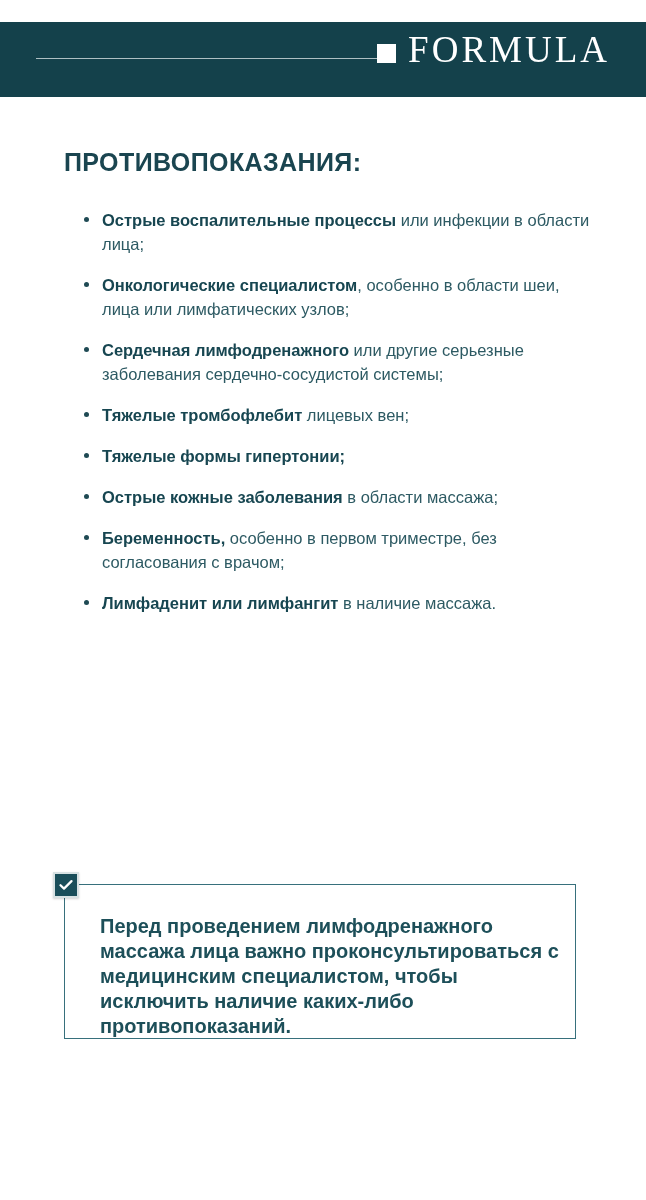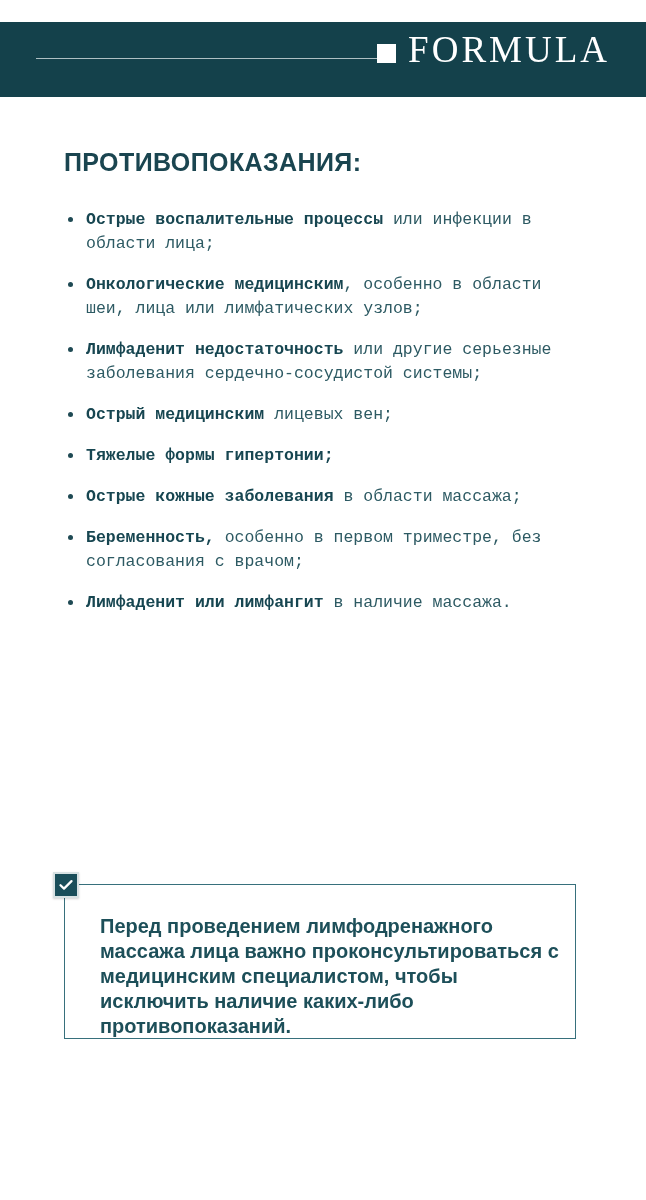--- a/index.html
+++ b/index.html
@@ -86,24 +86,23 @@
     top: 148px;
     font-size: 25px;
     font-weight: bold;
     letter-spacing: 0.4px;
     color: #1a4550;
   }
 
   
   .list {
     position: absolute;
-    left: 64px;
+    left: 80px;
     top: 208px;
     width: 520px;
-    font-family: Liberation Mono, monospace;
   }
   .list-item {
     position: relative;
     padding-left: 22px;
     margin-bottom: 17px;
     font-size: 16.5px;
     line-height: 24px;
     color: #2d5a63;
     font-weight: 400;
   }
@@ -174,27 +173,27 @@
     </div>
   </div>
 
   <div class="title">ПРОТИВОПОКАЗАНИЯ:</div>
 
   <div class="list">
     <div class="list-item">
       <b>Острые воспалительные процессы</b><span> или инфекции в области лица;</span>
     </div>
     <div class="list-item">
-      <b>Онкологические медицинским</b><span>, особенно в области шеи, лица или лимфатических узлов;</span>
-    </div>
-    <div class="list-item">
-      <b>Лимфаденит недостаточность</b><span> или другие серьезные заболевания сердечно-сосудистой системы;</span>
-    </div>
-    <div class="list-item">
-      <b>Острый медицинским</b><span> лицевых вен;</span>
+      <b>Онкологические специалистом</b><span>, особенно в области шеи, лица или лимфатических узлов;</span>
+    </div>
+    <div class="list-item">
+      <b>Сердечная лимфодренажного</b><span> или другие серьезные заболевания сердечно-сосудистой системы;</span>
+    </div>
+    <div class="list-item">
+      <b>Тяжелые тромбофлебит</b><span> лицевых вен;</span>
     </div>
     <div class="list-item">
       <b>Тяжелые формы гипертонии;</b><span></span>
     </div>
     <div class="list-item">
       <b>Острые кожные заболевания</b><span> в области массажа;</span>
     </div>
     <div class="list-item">
       <b>Беременность,</b><span> особенно в первом триместре, без согласования с врачом;</span>
     </div>

